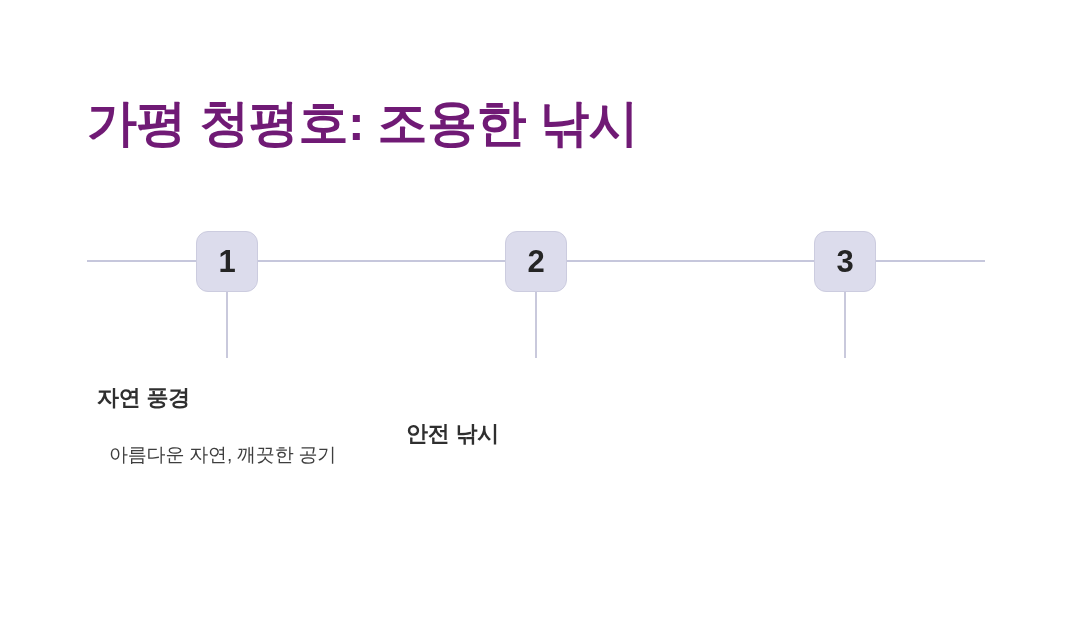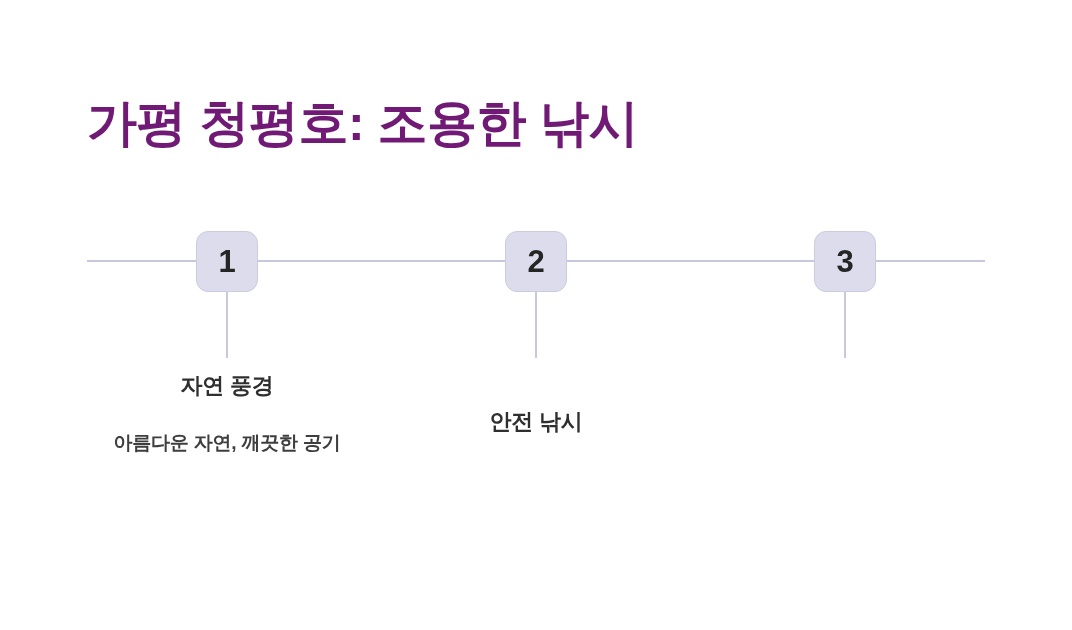--- a/index.html
+++ b/index.html
@@ -82,39 +82,39 @@
     position: absolute;
     top: 292px;
     width: 2px;
     height: 66px;
     background: #c9c9dc;
   }
 
   
   .step-column {
     position: absolute;
-    top: 372px;
+    top: 384px;
     width: 260px;
-    text-align: center;
+    text-align: left;
   }
 
   .step-heading {
     margin: 0;
     font-size: 22px;
     line-height: 28px;
     font-weight: 700;
     color: #2f2f2f;
     letter-spacing: -0.2px;
   }
 
   .step-desc {
     margin: 26px 0 0 0;
     font-size: 19px;
     line-height: 33px;
-    font-weight: 700;
+    font-weight: 400;
     color: #3e3e3e;
     letter-spacing: -0.2px;
     padding: 0 12px;
   }
 </style>
 </head>
 <body>
 
 <div class="page">
 

